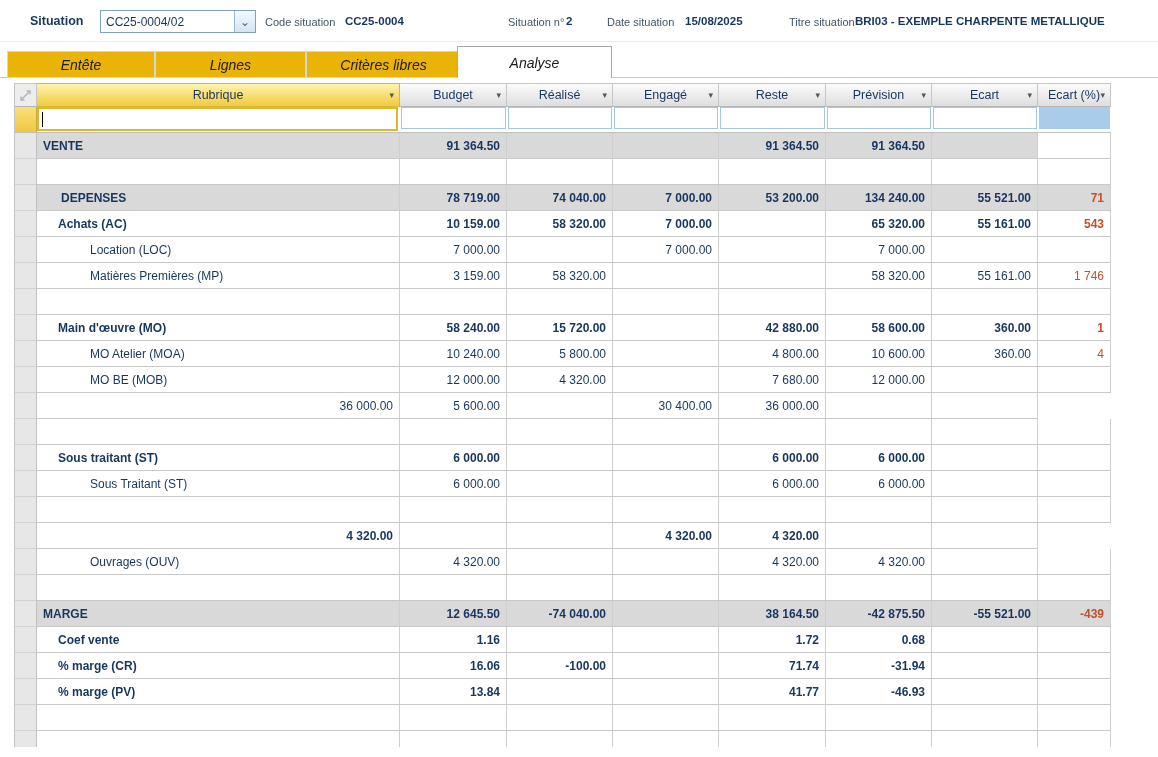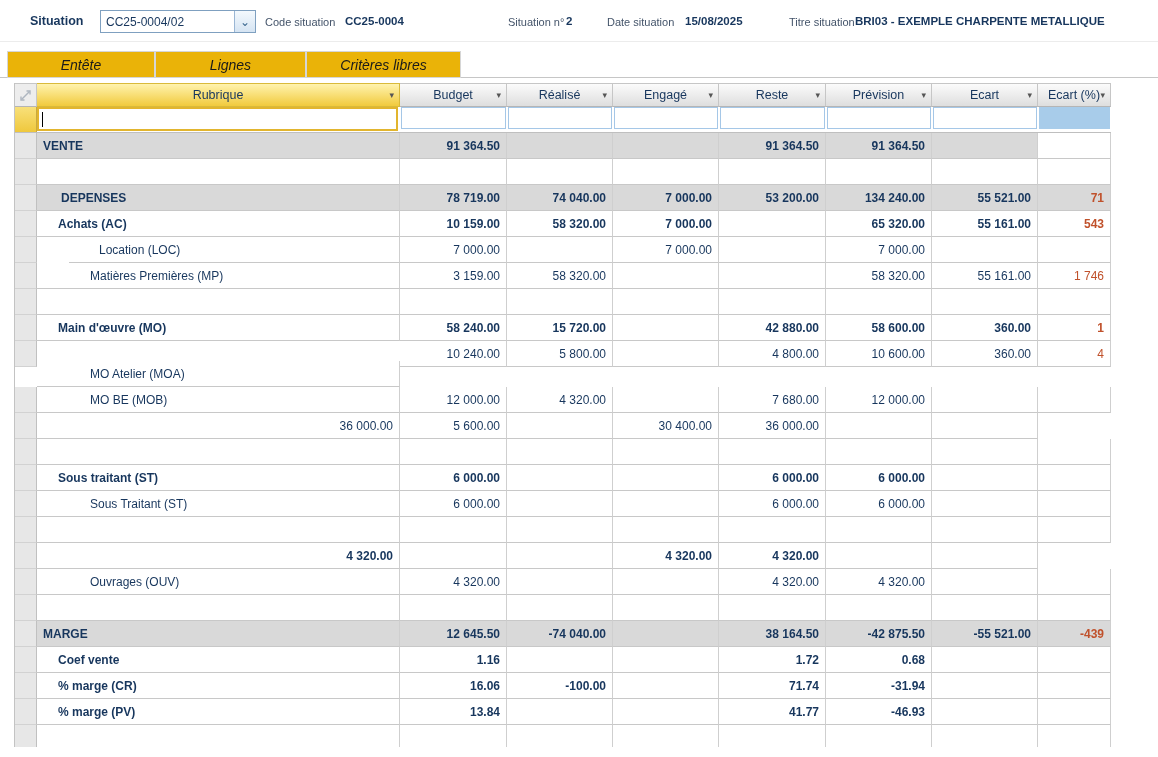--- a/index.html
+++ b/index.html
@@ -86,20 +86,23 @@
     <div class="underline"></div>
     <div class="tab" style="left:7px;width:148px">
       <span>Entête</span>
     </div>
     <div class="tab" style="left:155px;width:151px">
       <span>Lignes</span>
     </div>
     <div class="tab" style="left:306px;width:155px">
       <span>Critères libres</span>
     </div>
+    <div class="tab active" style="left:457px;width:155px">
+      <span>Analyse</span>
+    </div>
   </div>
 
   <div class="grid">
 
     <div class="grid-row">
       <div class="hdr corner">
         <svg class="corner-svg" viewBox="0 0 13 13">
           <line x1="2.5" y1="10.5" x2="10.5" y2="2.5" stroke="#ADB5BF" stroke-width="1.4"></line>
           <path d="M7.5 2h3.5v3.5" fill="none" stroke="#ADB5BF" stroke-width="1.4"></path>
           <path d="M2 7.5V11h3.5" fill="none" stroke="#ADB5BF" stroke-width="1.4"></path>
@@ -193,21 +196,21 @@
           <div class="cell num">10 159.00</div>
           <div class="cell num">58 320.00</div>
           <div class="cell num">7 000.00</div>
           <div class="cell num"></div>
           <div class="cell num">65 320.00</div>
           <div class="cell num">55 161.00</div>
           <div class="cell num ecart-pct">543</div>
         </div>
         <div class="grid-row">
           <div class="sel"></div>
-          <div class="cell label" style="padding-left: 30px; margin-left: 32px;">Location (LOC)</div>
+          <div class="cell label" style="padding-left: 53px;">Location (LOC)</div>
           <div class="cell num">7 000.00</div>
           <div class="cell num"></div>
           <div class="cell num">7 000.00</div>
           <div class="cell num"></div>
           <div class="cell num">7 000.00</div>
           <div class="cell num"></div>
           <div class="cell num ecart-pct"></div>
         </div>
         <div class="grid-row">
           <div class="sel"></div>
@@ -237,21 +240,21 @@
           <div class="cell num">58 240.00</div>
           <div class="cell num">15 720.00</div>
           <div class="cell num"></div>
           <div class="cell num">42 880.00</div>
           <div class="cell num">58 600.00</div>
           <div class="cell num">360.00</div>
           <div class="cell num ecart-pct">1</div>
         </div>
         <div class="grid-row">
           <div class="sel"></div>
-          <div class="cell label" style="padding-left: 53px; margin-top: 20px;">MO Atelier (MOA)</div>
+          <div class="cell label" style="padding-left: 53px;">MO Atelier (MOA)</div>
           <div class="cell num">10 240.00</div>
           <div class="cell num">5 800.00</div>
           <div class="cell num"></div>
           <div class="cell num">4 800.00</div>
           <div class="cell num">10 600.00</div>
           <div class="cell num">360.00</div>
           <div class="cell num ecart-pct">4</div>
         </div>
         <div class="grid-row">
           <div class="sel"></div>

